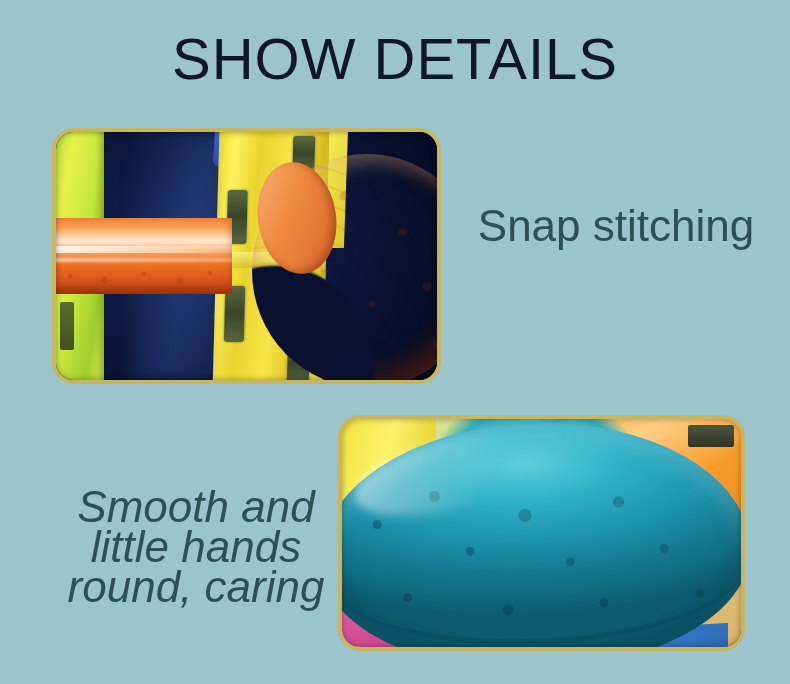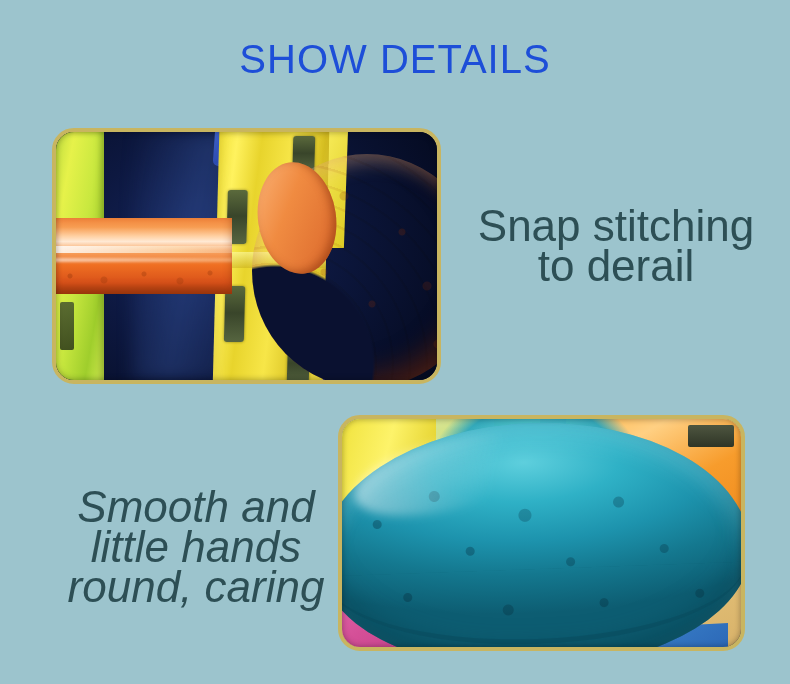--- a/index.html
+++ b/index.html
@@ -20,24 +20,24 @@
     background: #9cc4cd;
   }
 
   
   .title {
     position: absolute;
     left: 0;
     top: 28px;
     width: 790px;
     text-align: center;
-    font-size: 40px;
+    font-size: 58px;
     line-height: 62px;
     letter-spacing: 1px;
-    color: #1d4ed8;
+    color: #0f172a;
     font-weight: 400;
     white-space: nowrap;
   }
 
   
   .caption {
     position: absolute;
     color: #2d4f55;
     font-size: 44px;
     line-height: 40px;
@@ -353,21 +353,20 @@
         <div class="hl"></div>
         <div class="hl2"></div>
         <div class="swirl"></div>
       </div>
     </div>
     <div class="frame-inner-shadow"></div>
   </div>
 
   <div class="caption caption-right">
     <span>Snap stitching</span>
-    <span>to derail</span>
   </div>
 
   <div class="caption caption-left">
     <span>Smooth and</span>
     <span>little hands</span>
     <span>round, caring</span>
   </div>
 
   <div class="photo photo-2">
     <div class="scene">

